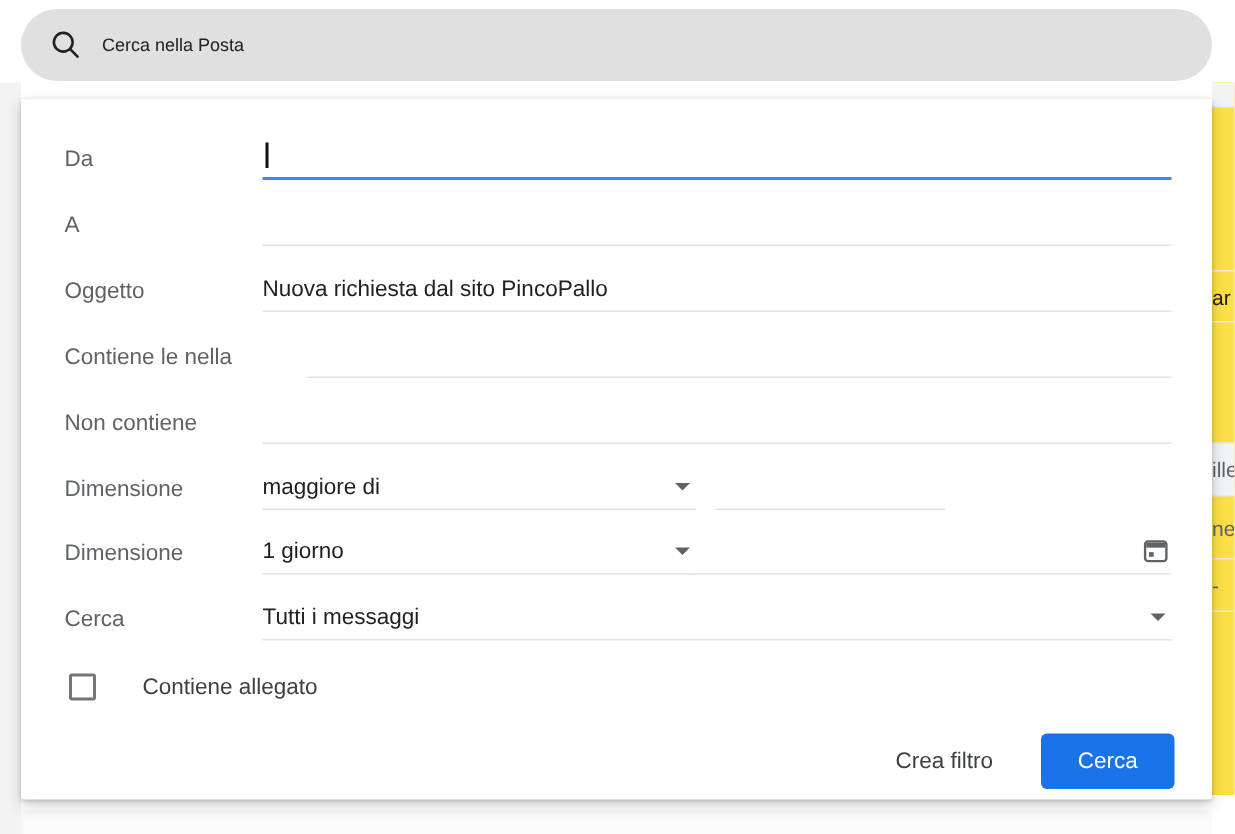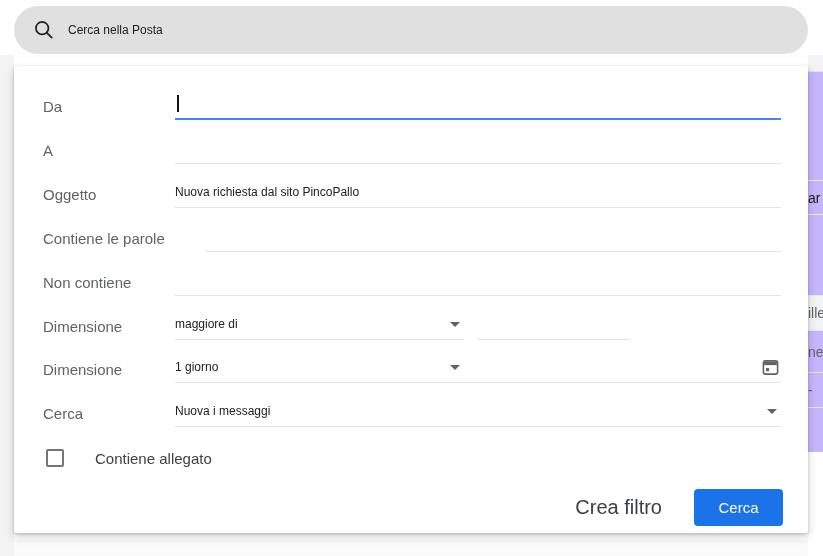--- a/index.html
+++ b/index.html
@@ -7,21 +7,21 @@
   body {
     position: relative;
     font-family: "Liberation Sans", "DejaVu Sans", sans-serif;
     background: #ffffff;
     overflow: hidden;
   }
 
   
   .bg-left-strip { position: absolute; left: 0; top: 55px; width: 14px; height: 501px; background: #f3f3f3; }
   .bg-bottom-strip { position: absolute; left: 14px; top: 540px; width: 794px; height: 16px; background: #fafafa; }
-  .bg-right-col { position: absolute; left: 808px; top: 55px; width: 15px; height: 397px; background: #c4b5fd; overflow: hidden; }
+  .bg-right-col { position: absolute; left: 808px; top: 55px; width: 15px; height: 475px; background: #fde047; overflow: hidden; }
   .bg-band { position: absolute; left: 0; width: 15px; font-size: 14px; display: flex; align-items: center; overflow: hidden; }
   .bg-band.toolbar { top: 0; height: 17px; background: #f1f3f4; border-bottom: 1px solid #e0e0e0; }
   .bg-band.row-ar { top: 125px; height: 35px; border-top: 1px solid #eeeeee; border-bottom: 1px solid #eeeeee; color: #202124; font-weight: 500; }
   .bg-band.row-ille { top: 240px; height: 35px; background: #f1f3f4; border-top: 1px solid #e8eaed; color: #5f6368; }
   .bg-band.row-nel { top: 275px; height: 42px; border-top: 1px solid #e8eaed; color: #5f6368; }
   .bg-band.row-dash { top: 317px; height: 36px; border-top: 1px solid #e8eaed; border-bottom: 1px solid #e8eaed; color: #5f6368; }
 
   
   .search-bar {
     position: absolute; left: 14px; top: 6px; width: 794px; height: 48px;
@@ -40,21 +40,21 @@
   }
   .row { position: absolute; left: 0; width: 100%; height: 44px; }
   .row-label {
     position: absolute; left: 29px; top: 50%; transform: translateY(-50%);
     font-size: 15px; color: #5f6368; white-space: nowrap;
   }
   .field {
     position: absolute; top: 5px; height: 31px;
     display: flex; align-items: center;
     border-bottom: 1px solid #e0e3e7;
-    font-size: 12px; color: #202124; white-space: nowrap; overflow: hidden;
+    font-size: 15px; color: #202124; white-space: nowrap; overflow: hidden;
   }
   .field.full { left: 161px; right: 27px; }
   .field.focused { border-bottom: 2px solid #4285f4; }
   .caret { width: 2px; height: 17px; background: #111111; margin-left: 2px; }
 
   .dropdown { cursor: default; }
   .dd-arrow {
     position: absolute; right: 4px; top: 50%; margin-top: -2px;
     width: 0; height: 0;
     border-left: 5px solid transparent; border-right: 5px solid transparent;
@@ -63,21 +63,21 @@
 
   .checkbox {
     position: absolute; left: 32px; top: 50%; transform: translateY(-50%);
     width: 18px; height: 18px; border: 2px solid #757575; border-radius: 2px; background: #ffffff;
   }
   .checkbox-label { position: absolute; left: 81px; top: 50%; transform: translateY(-50%); font-size: 15px; color: #404040; }
 
   .actions { position: absolute; right: 25px; top: 423px; height: 37px; display: flex; align-items: center; }
   .btn-text {
     border: none; background: transparent; color: #3c4043;
-    font-family: inherit; font-size: 20px; font-weight: 500;
+    font-family: inherit; font-size: 15px; font-weight: 500;
     padding: 0 16px; margin-right: 16px; height: 36px; cursor: pointer;
   }
   .btn-primary {
     border: none; background: #1a73e8; color: #ffffff;
     font-family: inherit; font-size: 15px; font-weight: 500;
     width: 89px; height: 37px; border-radius: 4px; cursor: pointer;
   }
 
   .cal-icon { position: absolute; right: 2px; top: 50%; transform: translateY(-50%); width: 17px; height: 17px; }
 </style>
@@ -130,21 +130,21 @@
   </div>
 
   <div class="row" style="top:106px">
     <span class="row-label">Oggetto</span>
     <div class="field full">
       <span>Nuova richiesta dal sito PincoPallo</span>
     </div>
   </div>
 
   <div class="row" style="top:150px">
-    <span class="row-label">Contiene le parole</span>
+    <span class="row-label">Contiene le nella</span>
     <div class="field" style="left:191px; right:27px;">
       <span></span>
     </div>
   </div>
 
   <div class="row" style="top:194px">
     <span class="row-label">Non contiene</span>
     <div class="field full">
       <span></span>
     </div>
@@ -175,21 +175,21 @@
           <rect x="2.2" y="3.2" width="12.6" height="3.4" fill="#5f6368"></rect>
           <rect x="4" y="9.6" width="3.1" height="3.1" fill="#5f6368"></rect>
         </svg>
       </span>
     </div>
   </div>
 
   <div class="row" style="top:325px">
     <span class="row-label">Cerca</span>
     <div class="field full dropdown">
-      <span>Nuova i messaggi</span>
+      <span>Tutti i messaggi</span>
       <span class="dd-arrow"></span>
     </div>
   </div>
 
   <div class="row" style="top:370px">
     <span class="checkbox"></span>
     <span class="checkbox-label">Contiene allegato</span>
   </div>
 
   <div class="actions">

